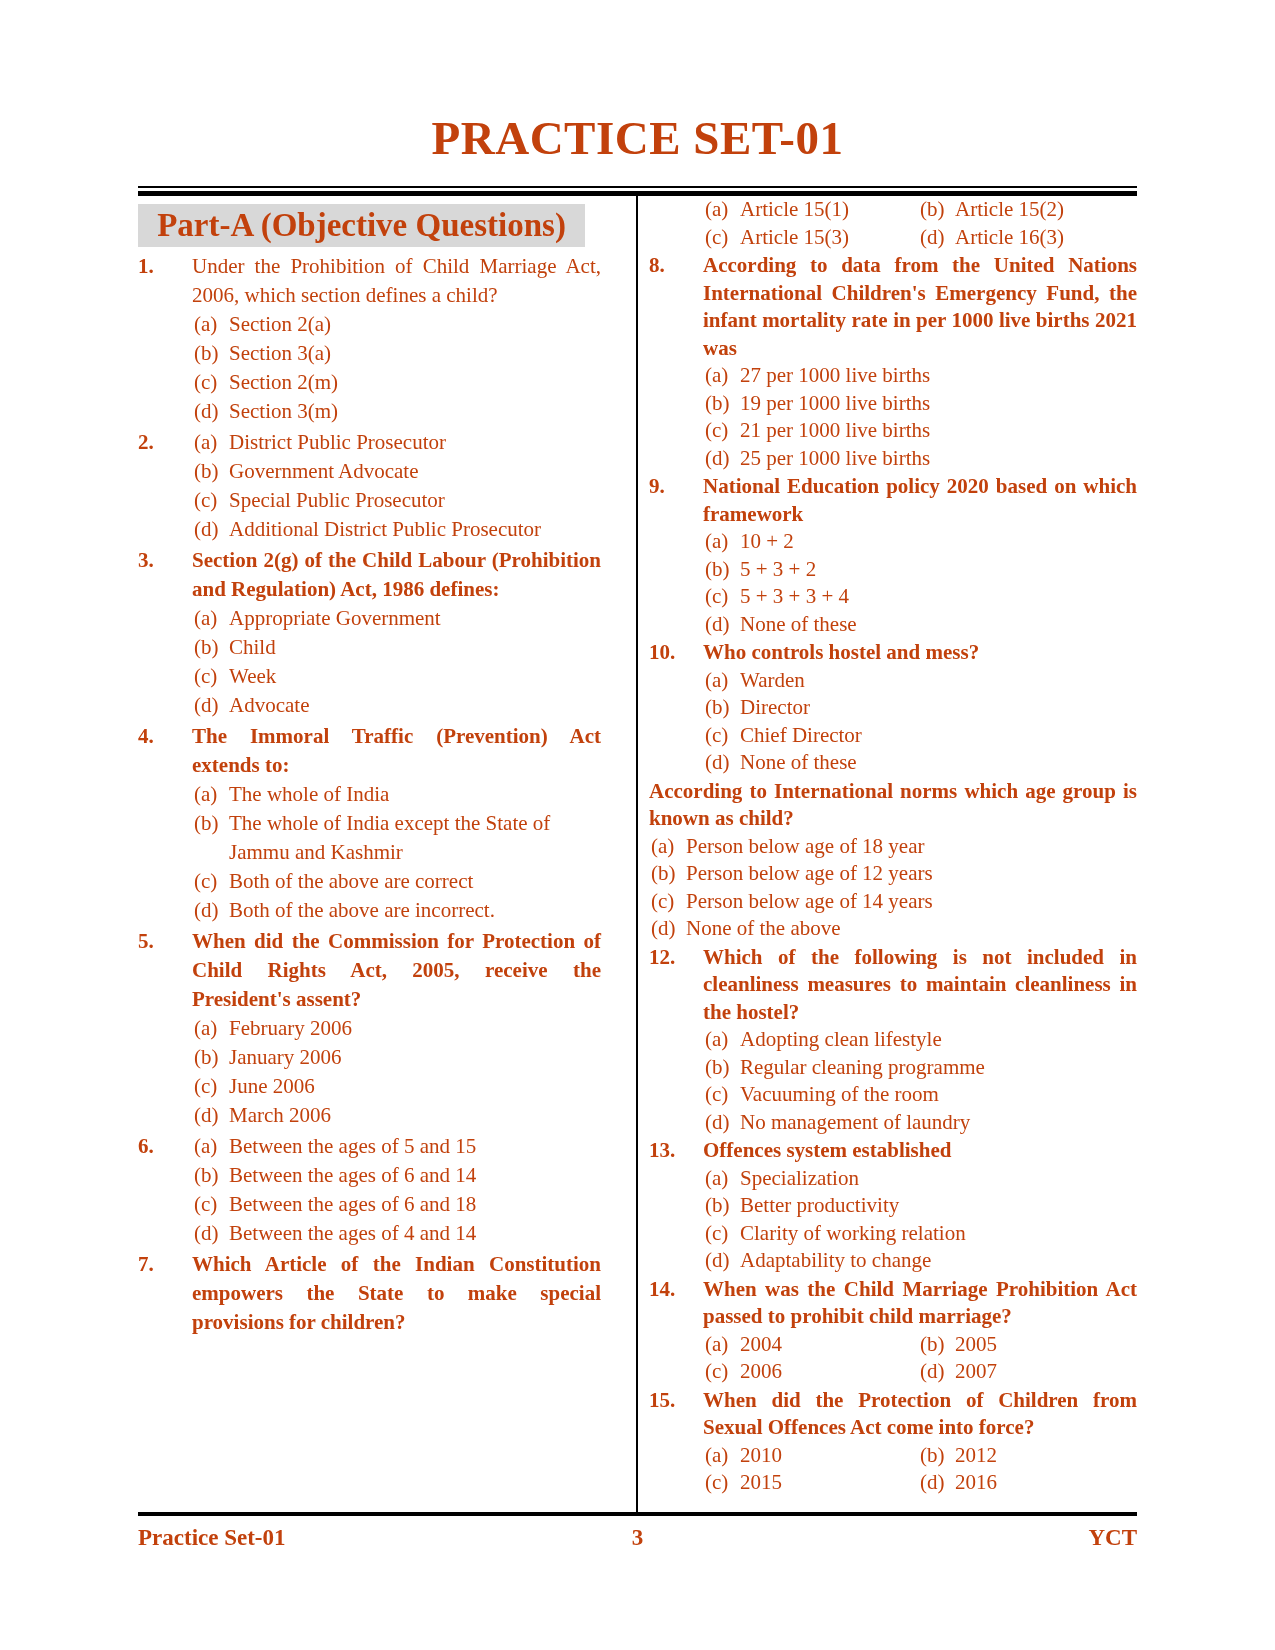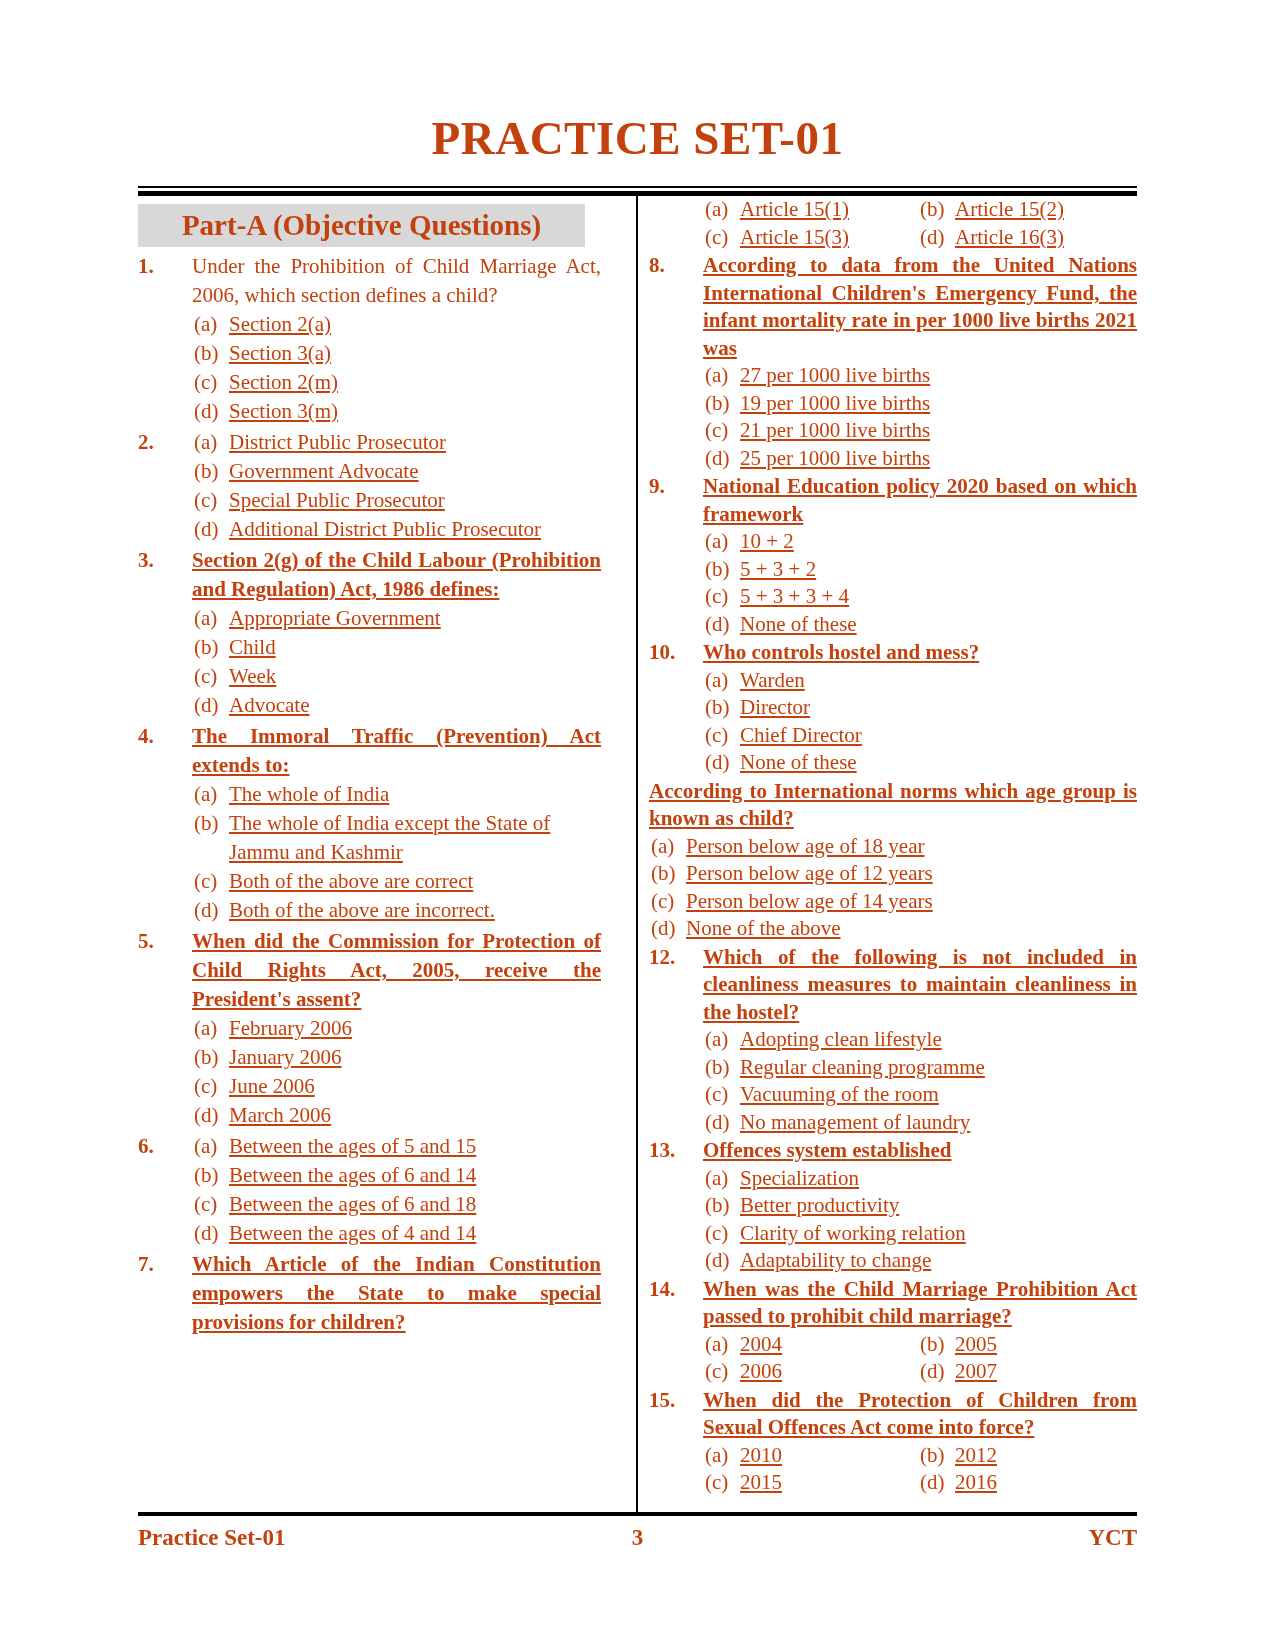--- a/index.html
+++ b/index.html
@@ -15,32 +15,32 @@
   .title-rule {
     margin:18px 138px 0 138px;
     border-top:2px solid #000; border-bottom:5px solid #000; height:3px;
   }
   .columns { display:flex; margin:0 138px; height:1316px; overflow:hidden; }
   .col-left  { flex:0 0 498px; padding-right:35px; box-sizing:border-box; }
   .col-right { flex:1; border-left:2px solid #000; padding-left:11px; min-width:0; }
   .section-header {
     margin:8px 16px 5px 0; height:43px; line-height:43px;
     background:#d8d8d8; text-align:center;
-    font-size:29px; font-weight:bold;
+    font-size:33px; font-weight:bold;
   }
   .q { display:flex; font-size:21px; }
   .col-left  .q { line-height:29px; margin-bottom:2px; }
   .col-right .q { line-height:27.5px; margin-bottom:1px; }
   .q-num { flex:0 0 54px; font-weight:bold; }
   .q-body { flex:1; min-width:0; }
   .q-text { text-align:justify; }
-  .q-text.bold { font-weight:bold;text-decoration:underline; }
+  .q-text.bold { font-weight:bold; }
   .opt { display:flex; }
   .opt-label { flex:0 0 37px; padding-left:2px; box-sizing:border-box; }
-  .opt-text { flex:1; min-width:0;text-decoration:underline; }
+  .opt-text { flex:1; min-width:0; }
   .opts.two-col { display:grid; grid-template-columns:215px 1fr; }
   .footer-rule { margin:0 138px; border-top:4px solid #000; }
   .page-footer {
     margin:7px 138px 0 138px; position:relative;
     font-size:23px; font-weight:bold; line-height:30px;
     display:flex; justify-content:space-between;
   }
   .footer-center { position:absolute; left:50%; transform:translateX(-50%); }
 </style>
 </head>

